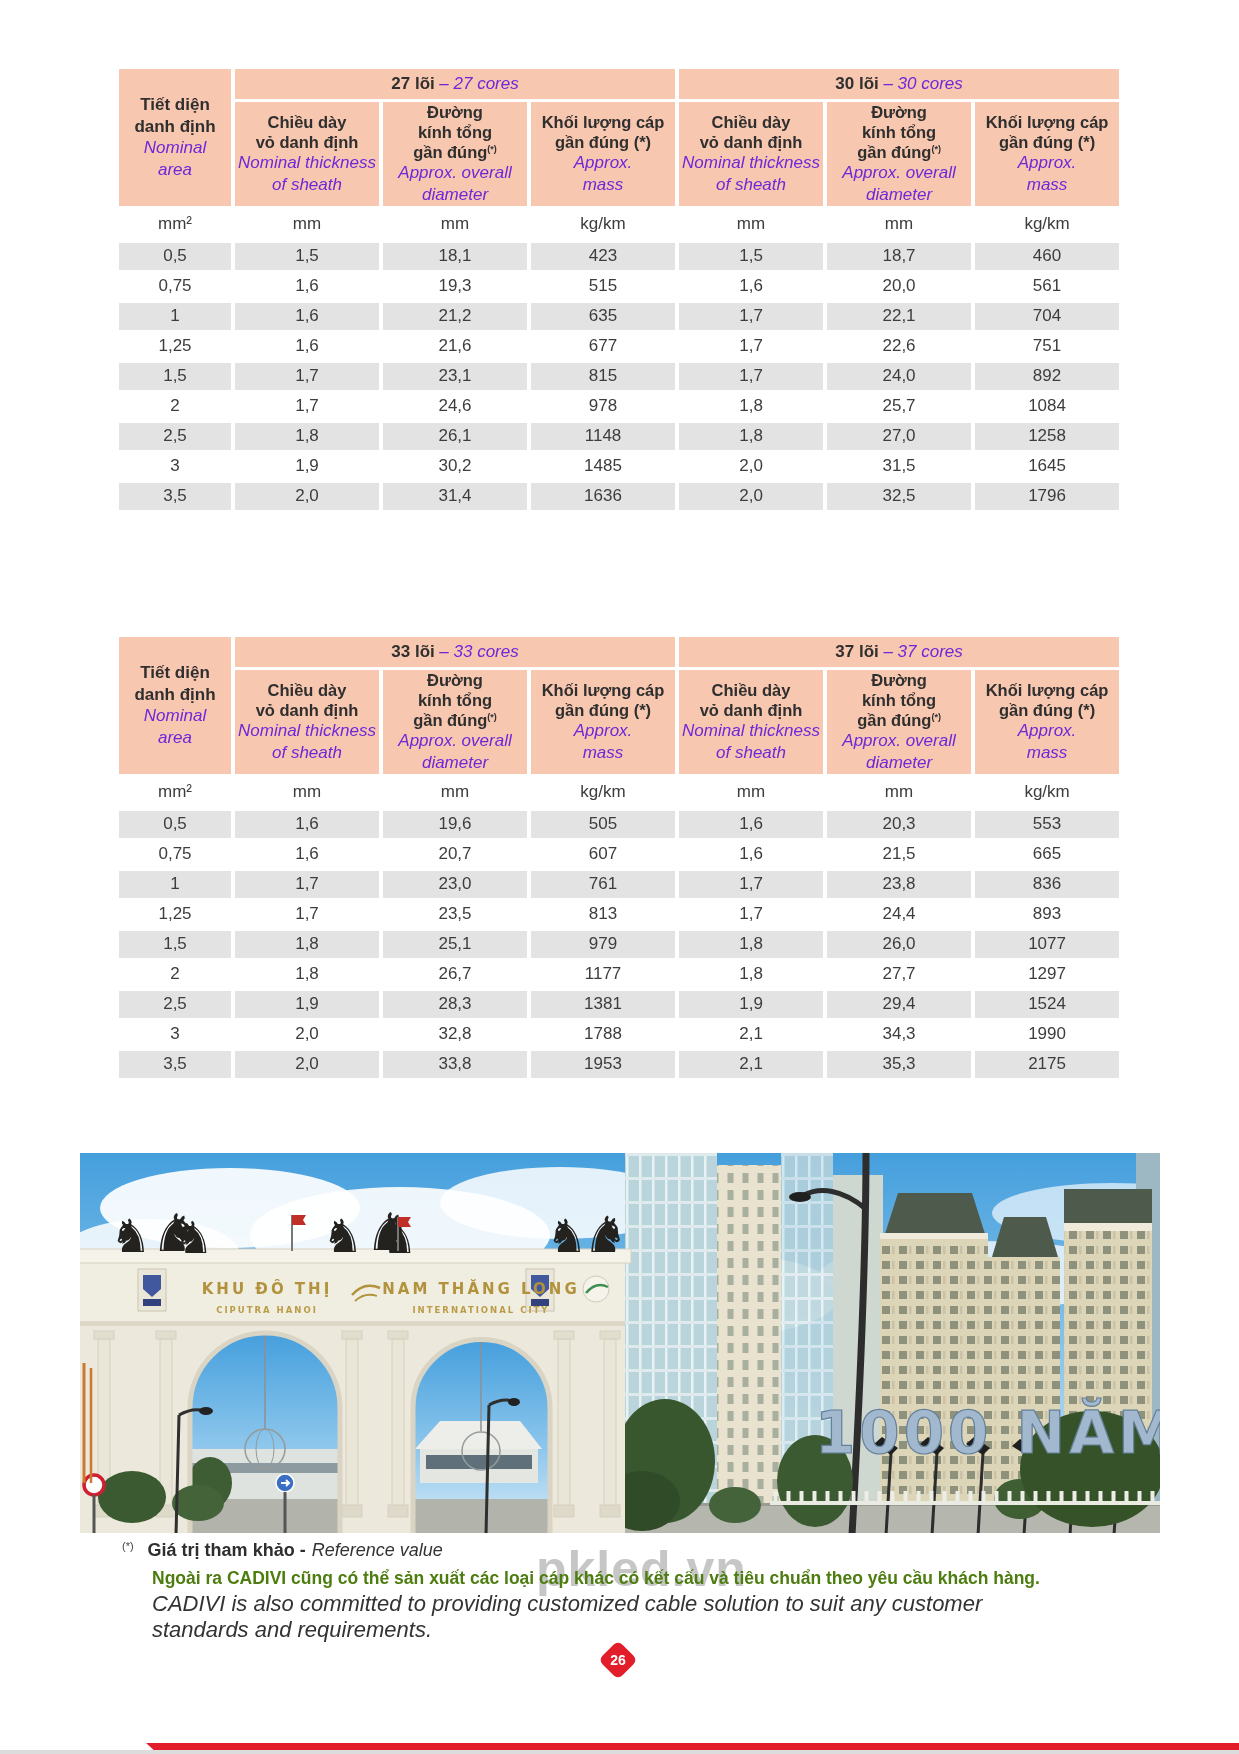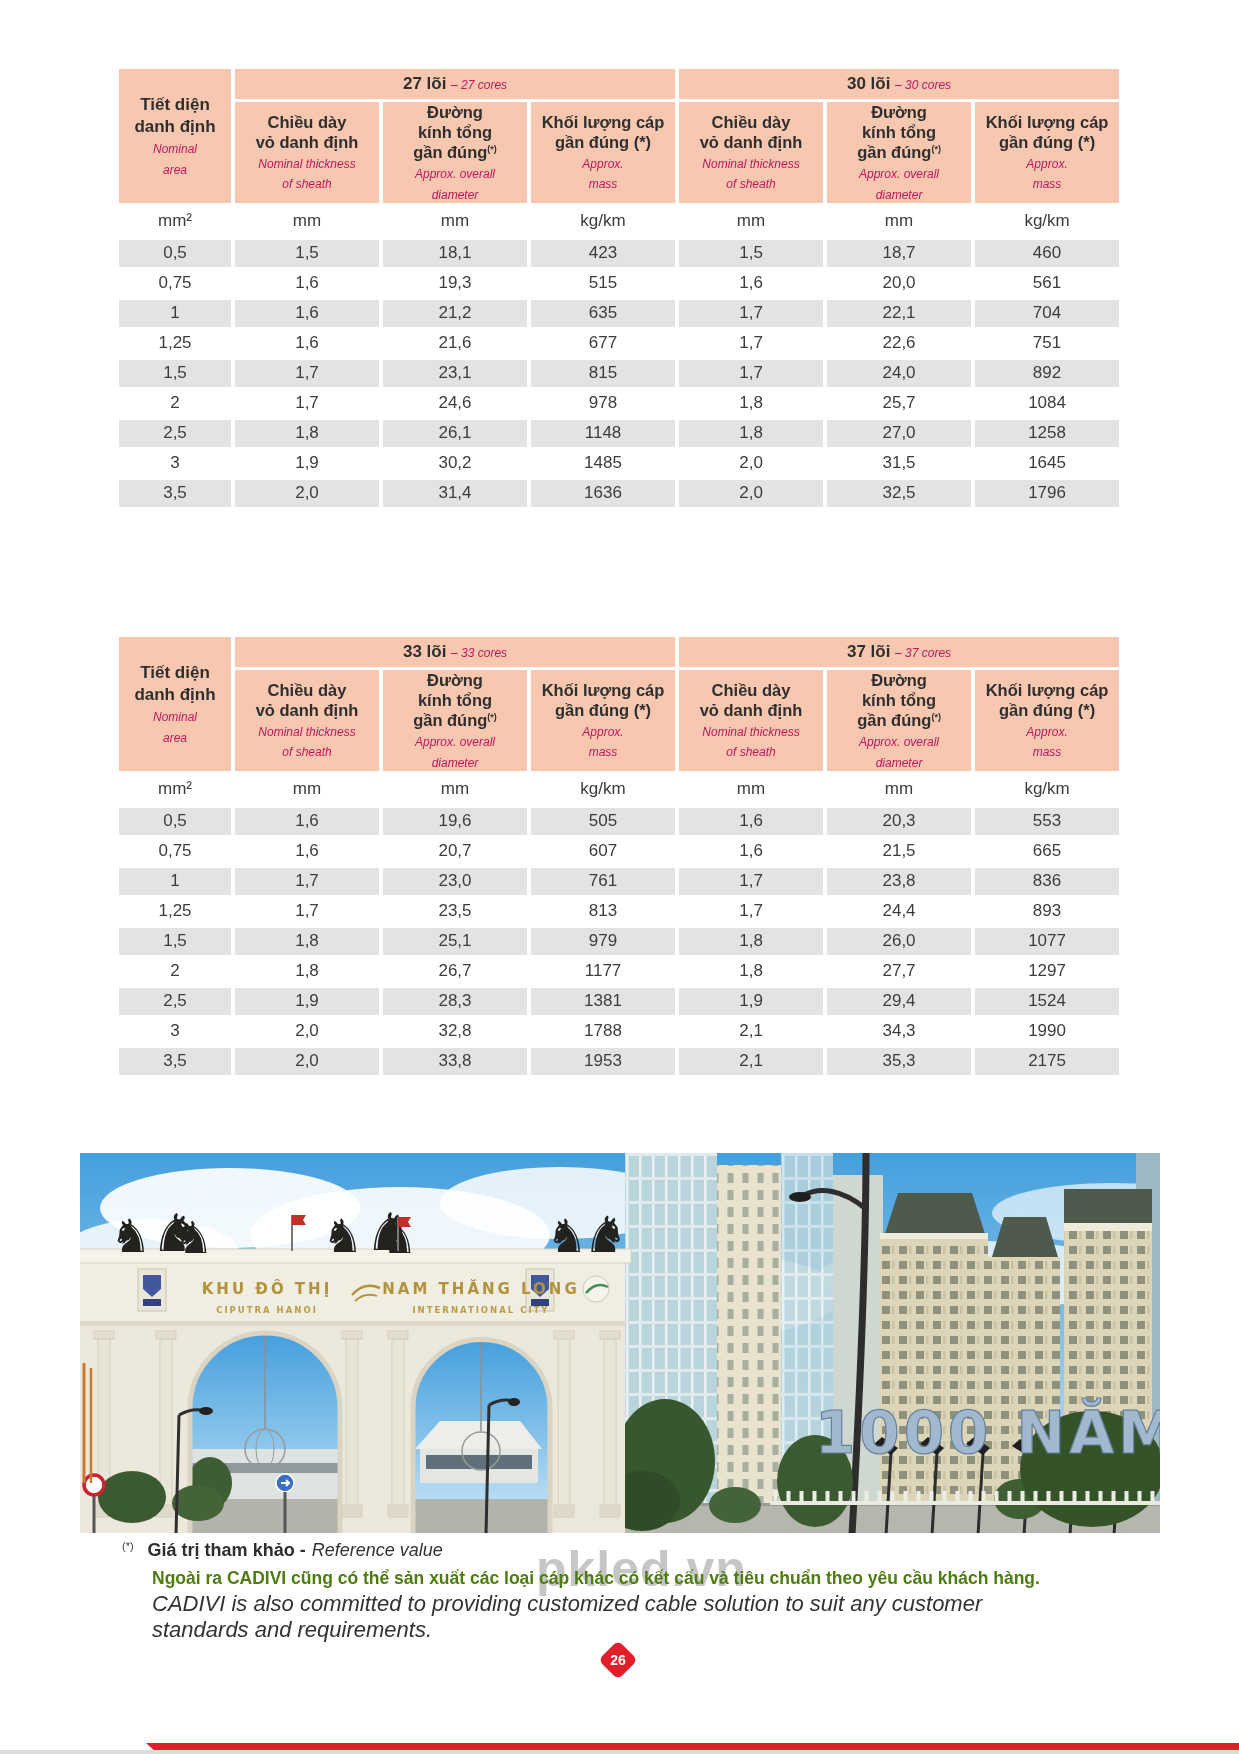--- a/index.html
+++ b/index.html
@@ -6,21 +6,21 @@
   body{font-family:"Liberation Sans",sans-serif;}
   .page{position:relative;width:1239px;height:1754px;background:#fff;overflow:hidden;}
 
   
   .table-wrap{position:absolute;left:115px;width:1008px;}
   .t1{top:66px;} .t2{top:634px;}
   table.spec{border-collapse:separate;border-spacing:4px 3px;table-layout:fixed;width:1008px;color:#3d3d3d;}
   table.spec td{text-align:center;vertical-align:middle;padding:0 2px;line-height:1.22;}
   .hcell{background:#f8c7b0;color:#2f2f2f;font-size:16.5px;}
   .hcell b{font-size:16.5px;}
-  .hcell i{font-weight:normal;font-size:12px;color:#be185d;}
+  .hcell i{font-weight:normal;font-size:17px;color:#6d28d9;}
   .grp{height:30px;}
   .grp b{font-size:17px;}
   .colh{height:96px;}
   .corner b{font-size:17px;}
   tr.units td{height:31px;font-size:17px;}
   tr.drow td{height:27px;font-size:17px;}
   tr.shade td{background:#e3e3e3;}
   sup{font-size:9px;}
 
   

